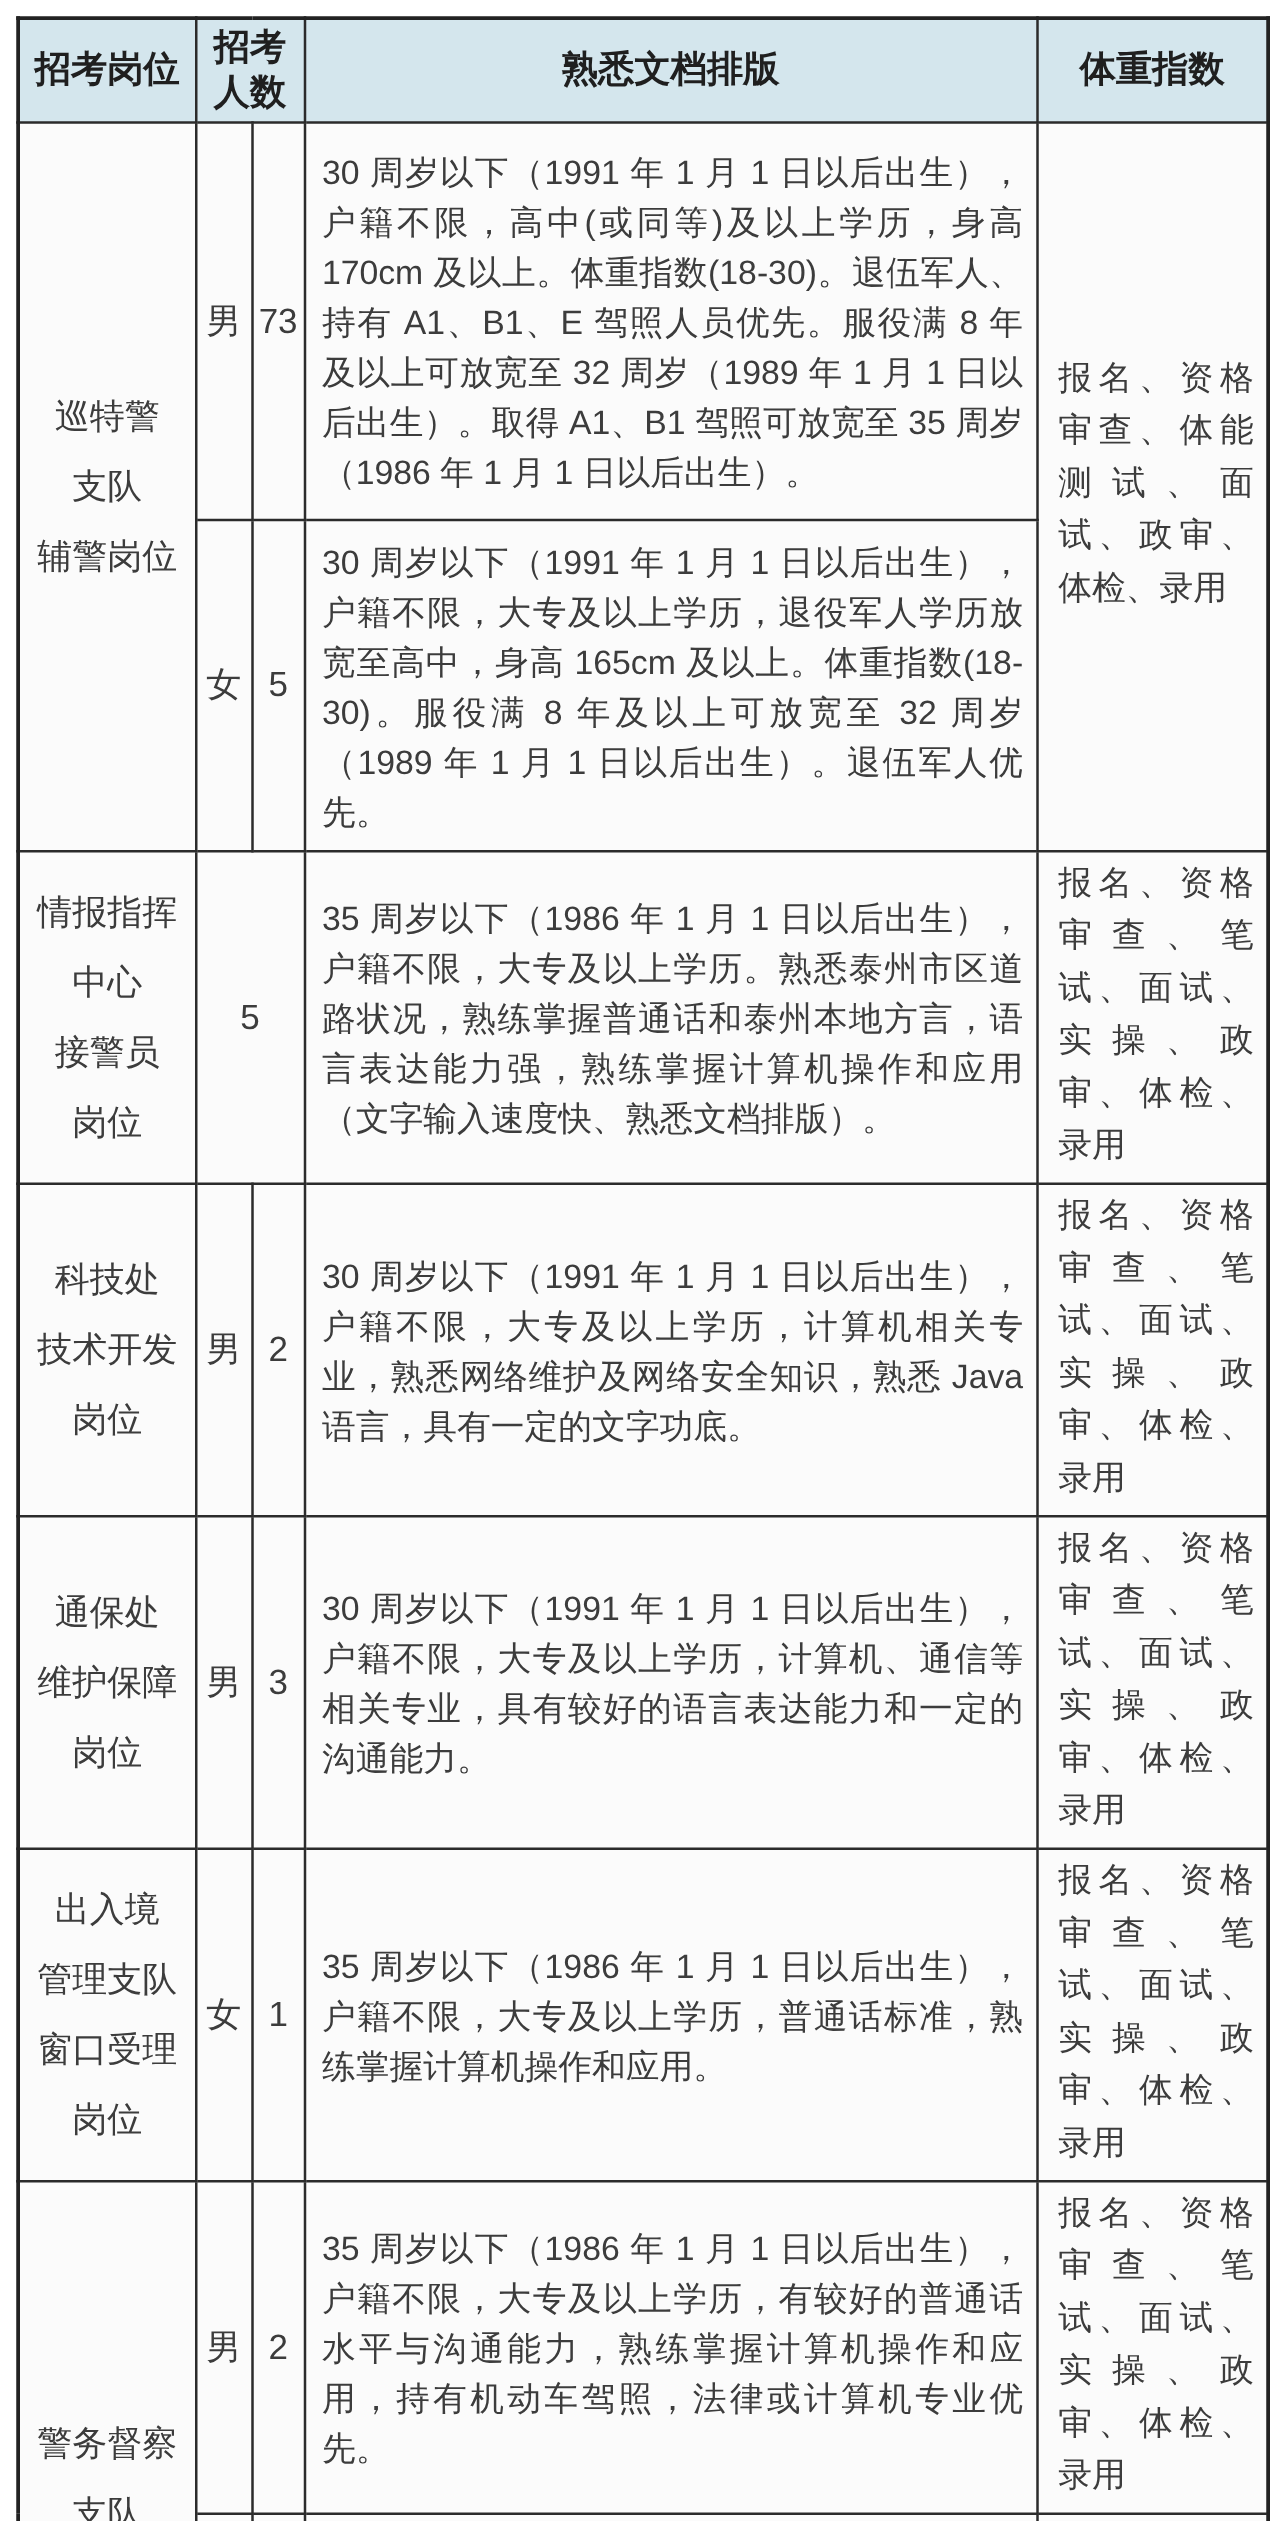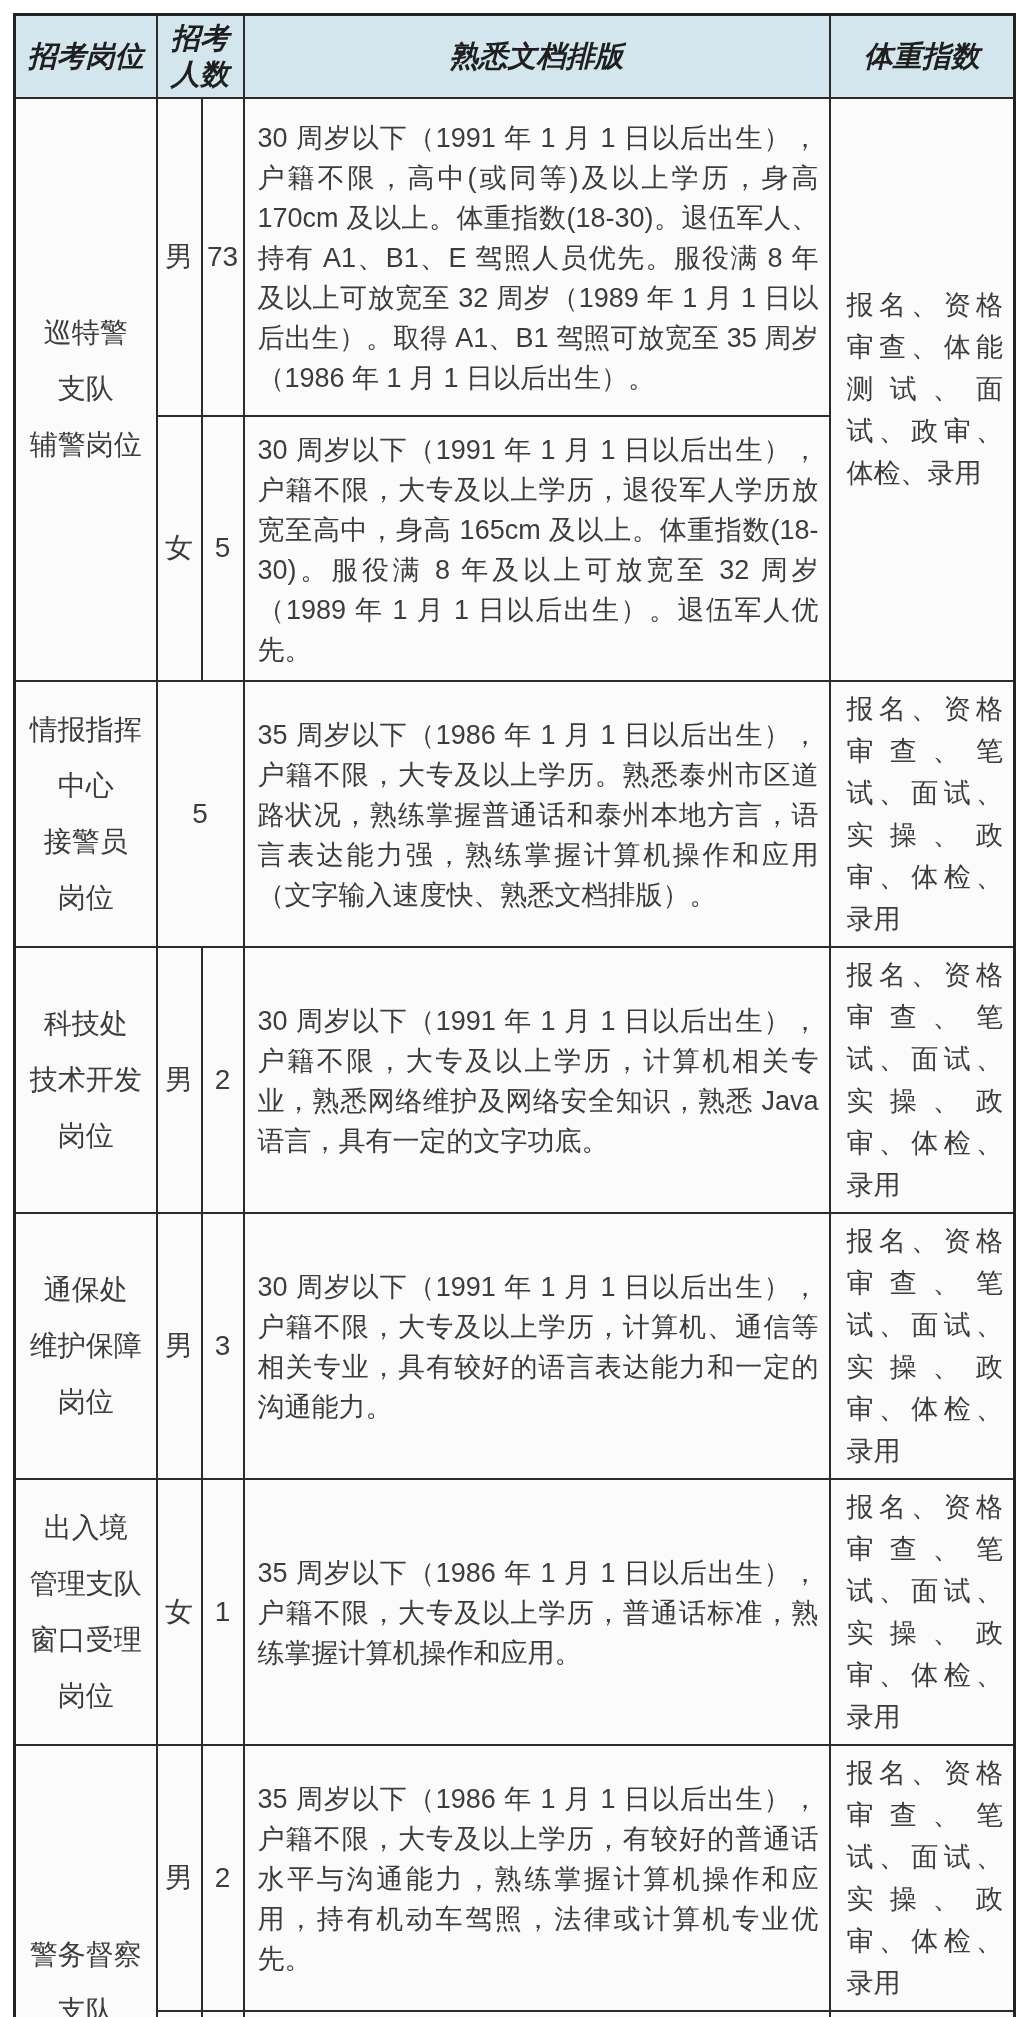--- a/index.html
+++ b/index.html
@@ -50,23 +50,24 @@
     text-align:justify;
     text-justify:inter-ideograph;
     line-height:40px;
     padding:13px 10px 10px 13px;
   }
   td.proc{
     text-align:justify;
     text-justify:inter-ideograph;
     line-height:42px;
     padding:6px 10px 6px 16px;
+    font-family:Liberation Mono, monospace;
   }
   
-  tr.rh{height:75px;font-style:italic;}
+  tr.rh{height:75px;}
   tr.r1{height:318px;}
   tr.r2{height:260px;}
   tr.r3{height:237px;}
   tr.r4{height:219px;}
   tr.r5{height:206px;}
   tr.r6{height:237px;margin-top:24px;}
   tr.r7{height:218px;}
   tr.r8{height:222px;}
 </style>
 </head>

